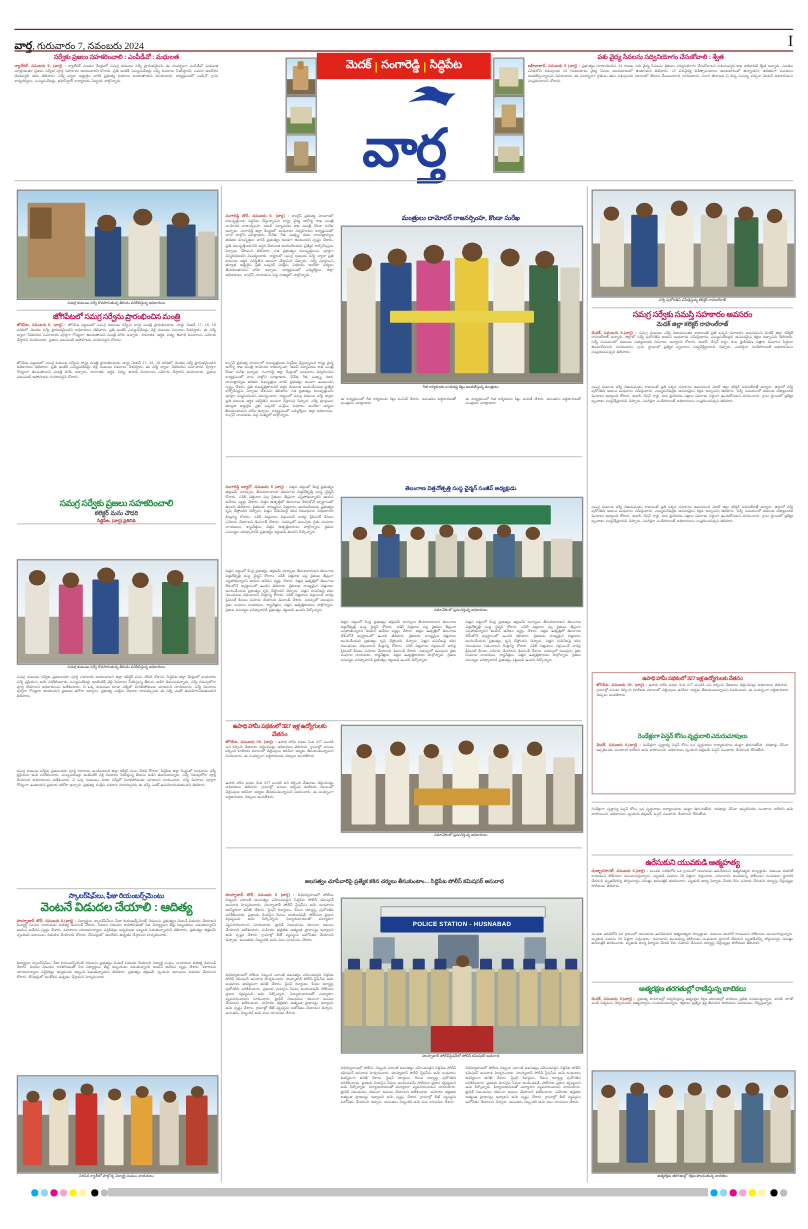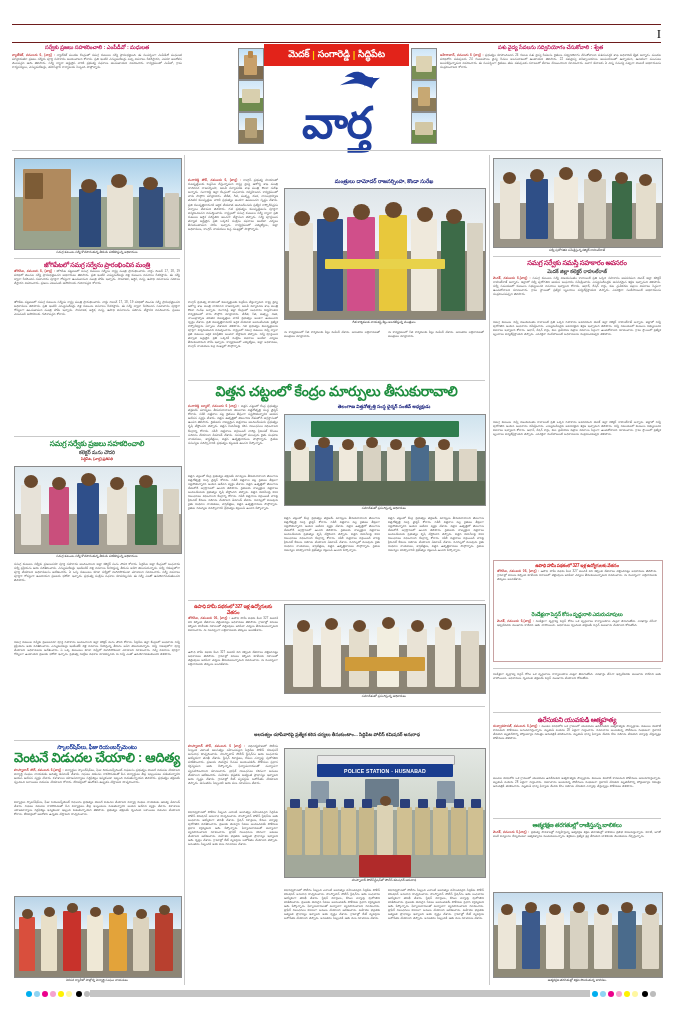--- a/index.html
+++ b/index.html
@@ -75,20 +75,23 @@
   .dot{position:absolute;width:6px;height:6px;border-radius:50%;top:3px;}
   .grayband{position:absolute;height:7px;background:#c4c4c4;top:2px;}
   .boxline{position:absolute;border:.6px solid #b0b0b0;}
 </style>
 </head>
 <body>
 
 <div class="page">
 
   <div class="top-rule"></div>
+  <div class="datebar">
+    <span class="d-logo">వార్త</span><span class="d-txt">, గురువారం 7, నవంబరు 2024</span>
+  </div>
   <div class="pageno">I</div>
   <div class="top-rule2"></div>
 
   <div class="mh-strip">
 
     <div class="photo" style="left:0;top:2px;width:24px;height:30px;">
       <div class="sky" style="background:linear-gradient(#bfe0f5,#e8f3fb);"></div>
       <div class="ground" style="background:#7d6a4f;"></div>
       <div class="fig" style="left:5px;top:6px;width:13px;height:20px;background:#c8a06a;"></div>
       <div class="fig" style="left:9px;top:2px;width:5px;height:7px;background:#b8884a;"></div>
@@ -174,21 +177,21 @@
     <div class="hl hl-sm-pink">జోగిపేటలో సమగ్ర సర్వేను ప్రారంభించిన మంత్రి</div>
     <div class="blur" style="margin-top:1px;"><span class="byline">జోగిపేట, నవంబరు 6, (వార్త) :</span> <span>జోగిపేట పట్టణంలో సమగ్ర కుటుంబ సర్వేను రాష్ట్ర మంత్రి ప్రారంభించారు. వార్డు నెంబర్ 17, 18, 19 పరిధిలో మొదట సర్వే ప్రారంభమైందని అధికారులు తెలిపారు. ప్రతి ఇంటికి ఎన్యుమరేటర్లు వెళ్లి కుటుంబ వివరాలు సేకరిస్తారు. ఈ సర్వే ద్వారా సేకరించిన సమాచారం పూర్తిగా గోప్యంగా ఉంచుతామని మంత్రి హామీ ఇచ్చారు. సామాజిక, ఆర్థిక, విద్య, ఉపాధి వివరాలను నమోదు చేస్తారని వివరించారు. ప్రజలు ఎటువంటి అపోహలకు గురికావద్దని కోరారు.</span></div>
   </div>
 
   <div style="position:absolute;left:14px;top:300px;width:166px;">
     <div class="blur">జోగిపేట పట్టణంలో సమగ్ర కుటుంబ సర్వేను రాష్ట్ర మంత్రి ప్రారంభించారు. వార్డు నెంబర్ 17, 18, 19 పరిధిలో మొదట సర్వే ప్రారంభమైందని అధికారులు తెలిపారు. ప్రతి ఇంటికి ఎన్యుమరేటర్లు వెళ్లి కుటుంబ వివరాలు సేకరిస్తారు. ఈ సర్వే ద్వారా సేకరించిన సమాచారం పూర్తిగా గోప్యంగా ఉంచుతామని మంత్రి హామీ ఇచ్చారు. సామాజిక, ఆర్థిక, విద్య, ఉపాధి వివరాలను నమోదు చేస్తారని వివరించారు. ప్రజలు ఎటువంటి అపోహలకు గురికావద్దని కోరారు.</div>
   </div>
 
   <div class="hrule" style="left:14px;top:436px;width:166px;"></div>
 
-  <div style="position:absolute;left:14px;top:440px;width:166px;">
+  <div style="position:absolute;left:14px;top:416px;width:166px;">
     <div class="hl hl-sm-green" style="font-size:7.4px;">సమగ్ర సర్వేకు ప్రజలు సహకరించాలి</div>
     <div class="sub-c">కలెక్టర్ మను చౌదరి</div>
     <div class="sub-c" style="font-size:3.6px;color:#b71c1c;">సిద్దిపేట, (వార్త) ప్రతినిధి</div>
   </div>
 
   <div class="photo" style="left:14px;top:466px;width:166px;height:86px;">
     <div class="sky" style="background:linear-gradient(#dfe9ef,#f2f6f8);height:55%;"></div>
     <div class="ground" style="background:#a9a396;height:45%;"></div>
     <div class="fig" style="left:6px;top:18px;width:20px;height:60px;background:#e7e2d8;"></div>
     <div class="fig" style="left:9px;top:8px;width:14px;height:13px;border-radius:50%;background:#6b4a2e;"></div>
@@ -209,21 +212,21 @@
   </div>
 
   <div style="position:absolute;left:14px;top:640px;width:166px;">
     <div class="blur b2">సమగ్ర కుటుంబ సర్వేకు ప్రజలందరూ పూర్తి సహకారం అందించాలని జిల్లా కలెక్టర్ మను చౌదరి కోరారు. సిద్దిపేట జిల్లా కేంద్రంలో బుధవారం సర్వే ప్రక్రియను ఆమె పరిశీలించారు. ఎన్యుమరేటర్లు ఇంటింటికీ వెళ్లి వివరాలు సేకరిస్తున్న తీరును అడిగి తెలుసుకున్నారు. సర్వే గడువులోగా పూర్తి చేయాలని అధికారులను ఆదేశించారు. ఏ ఒక్క కుటుంబం కూడా సర్వేలో మిగిలిపోకుండా చూడాలని సూచించారు. సర్వే వివరాలు పూర్తిగా గోప్యంగా ఉంటాయని ప్రజలకు భరోసా ఇచ్చారు. ప్రభుత్వ సంక్షేమ పథకాల రూపకల్పనకు ఈ సర్వే ఎంతో ఉపయోగపడుతుందని తెలిపారు.</div>
   </div>
 
   <div class="hrule" style="left:14px;top:740px;width:166px;"></div>
 
   <div style="position:absolute;left:14px;top:744px;width:166px;">
     <div class="hl hl-sm-blue" style="font-size:5.8px;">స్కాలర్‌షిప్‌లు, ఫీజు రియంబర్స్‌మెంటు</div>
-    <div class="hl hl-sm-green" style="font-size:13px;margin-top:1px;">వెంటనే విడుదల చేయాలి : ఆదిత్య</div>
+    <div class="hl hl-sm-green" style="font-size:10px;margin-top:1px;">వెంటనే విడుదల చేయాలి : ఆదిత్య</div>
     <div class="blur" style="margin-top:2px;"><span class="byline">హుస్నాబాద్ టౌన్, నవంబరు 6,(వార్త) :</span> <span>విద్యార్థుల స్కాలర్‌షిప్‌లు, ఫీజు రియంబర్స్‌మెంట్ నిధులను ప్రభుత్వం వెంటనే విడుదల చేయాలని విద్యార్థి సంఘం నాయకుడు ఆదిత్య డిమాండ్ చేశారు. నిధులు విడుదల కాకపోవడంతో పేద విద్యార్థులు తీవ్ర ఇబ్బందులు పడుతున్నారని ఆయన ఆవేదన వ్యక్తం చేశారు. కళాశాలల యాజమాన్యాలు సర్టిఫికెట్లు ఇవ్వకుండా ఇబ్బంది పెడుతున్నాయని తెలిపారు. ప్రభుత్వం తక్షణమే స్పందించి బకాయిలు విడుదల చేయాలని కోరారు. లేనిపక్షంలో ఆందోళన ఉధృతం చేస్తామని హెచ్చరించారు.</span></div>
   </div>
 
   <div style="position:absolute;left:14px;top:800px;width:166px;">
     <div class="blur b2">విద్యార్థుల స్కాలర్‌షిప్‌లు, ఫీజు రియంబర్స్‌మెంట్ నిధులను ప్రభుత్వం వెంటనే విడుదల చేయాలని విద్యార్థి సంఘం నాయకుడు ఆదిత్య డిమాండ్ చేశారు. నిధులు విడుదల కాకపోవడంతో పేద విద్యార్థులు తీవ్ర ఇబ్బందులు పడుతున్నారని ఆయన ఆవేదన వ్యక్తం చేశారు. కళాశాలల యాజమాన్యాలు సర్టిఫికెట్లు ఇవ్వకుండా ఇబ్బంది పెడుతున్నాయని తెలిపారు. ప్రభుత్వం తక్షణమే స్పందించి బకాయిలు విడుదల చేయాలని కోరారు. లేనిపక్షంలో ఆందోళన ఉధృతం చేస్తామని హెచ్చరించారు.</div>
   </div>
 
   <div class="photo" style="left:14px;top:896px;width:166px;height:80px;">
     <div class="sky" style="background:linear-gradient(#b9d4e8,#e4eff7);height:40%;"></div>
     <div class="ground" style="background:#8d8575;height:60%;"></div>
@@ -277,23 +280,20 @@
 
   <div style="position:absolute;left:284px;top:330px;width:96px;">
     <div class="blur b2">ఈ కార్యక్రమంలో గీత కార్మికులకు కిట్లు పంపిణీ చేశారు. అనంతరం లబ్ధిదారులతో మంత్రులు మాట్లాడారు.</div>
   </div>
   <div style="position:absolute;left:388px;top:330px;width:96px;">
     <div class="blur b2">ఈ కార్యక్రమంలో గీత కార్మికులకు కిట్లు పంపిణీ చేశారు. అనంతరం లబ్ధిదారులతో మంత్రులు మాట్లాడారు.</div>
   </div>
 
   <div class="hrule" style="left:188px;top:380px;width:297px;"></div>
 
-  <div style="position:absolute;left:188px;top:384px;width:297px;">
-    <div class="hl hl-green">విత్తన చట్టంలో కేంద్రం మార్పులు తీసుకురావాలి</div>
-  </div>
 
   <div style="position:absolute;left:188px;top:404px;width:90px;">
     <div class="blur"><span class="byline">సంగారెడ్డి బ్యూరో, నవంబరు 6 (వార్త) :</span> <span>విత్తన చట్టంలో కేంద్ర ప్రభుత్వం తక్షణమే మార్పులు తీసుకురావాలని తెలంగాణ విత్తనోత్పత్తి సంస్థ ఛైర్మన్ కోరారు. నకిలీ విత్తనాల వల్ల రైతులు తీవ్రంగా నష్టపోతున్నారని ఆయన ఆవేదన వ్యక్తం చేశారు. విత్తన ఉత్పత్తిలో తెలంగాణ దేశంలోనే అగ్రస్థానంలో ఉందని తెలిపారు. రైతులకు నాణ్యమైన విత్తనాలు అందించేందుకు ప్రభుత్వం కృషి చేస్తోందని చెప్పారు. విత్తన కంపెనీలపై కఠిన నిబంధనలు విధించాలని కేంద్రాన్ని కోరారు. నకిలీ విత్తనాలు విక్రయించే వారిపై క్రిమినల్ కేసులు నమోదు చేయాలని డిమాండ్ చేశారు. సదస్సులో పలువురు రైతు సంఘాల నాయకులు, శాస్త్రవేత్తలు, విత్తన ఉత్పత్తిదారులు పాల్గొన్నారు. రైతుల సమస్యల పరిష్కారానికి ప్రభుత్వం కట్టుబడి ఉందని పేర్కొన్నారు.</span></div>
   </div>
 
   <div class="subhead" style="position:absolute;left:284px;top:404px;width:200px;font-size:4.6px;">తెలంగాణ విత్తనోత్పత్తి సంస్థ ఛైర్మన్ సంజీవ్ అధ్యక్షుడు</div>
 
   <div class="photo" style="left:284px;top:414px;width:200px;height:90px;">
     <div class="sky" style="background:linear-gradient(#cfe3ee,#eaf2f7);height:40%;"></div>
     <div class="ground" style="background:#6f7b6b;height:60%;"></div>

